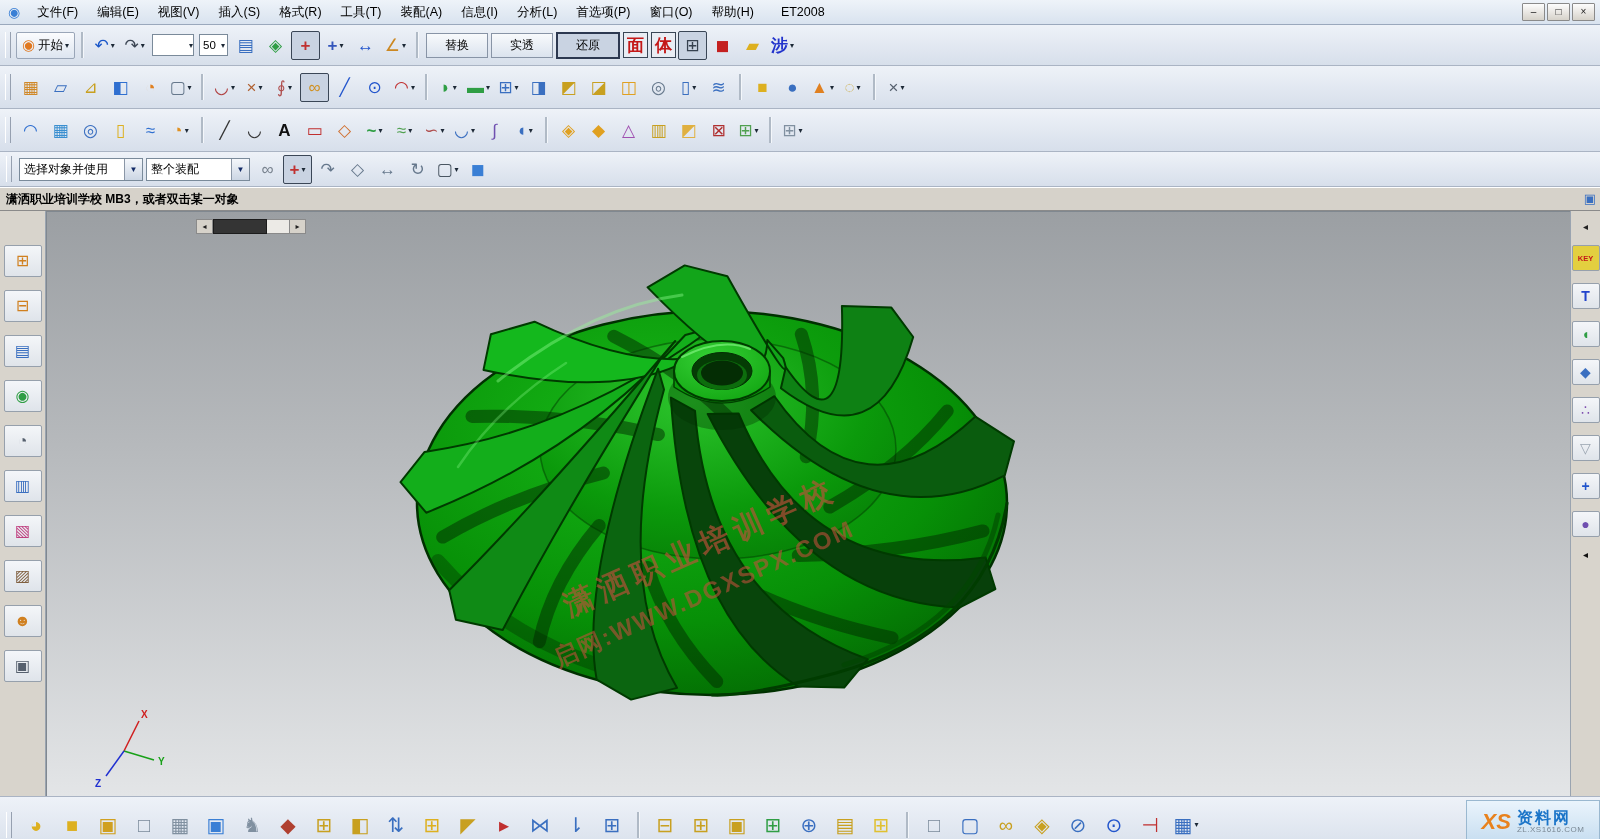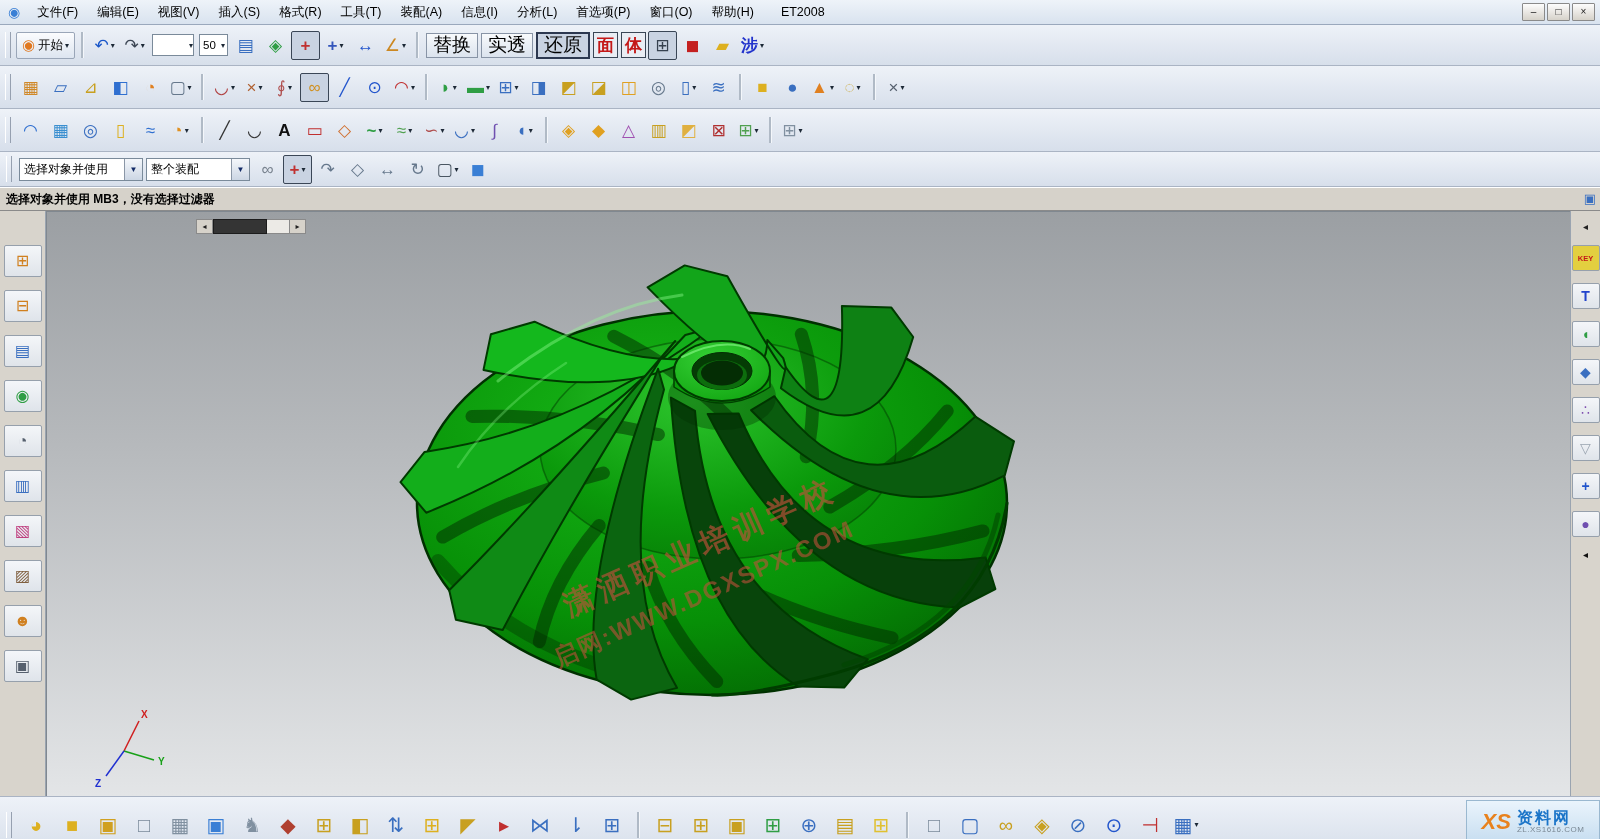--- a/index.html
+++ b/index.html
@@ -36,21 +36,21 @@
   .start-btn{display:inline-flex;align-items:center;height:25px;padding:0 5px;border:1px solid #9aa6b8;
     background:linear-gradient(#fbfcfe,#dde5f0);border-radius:2px;}
   .start-btn .glyph{font-size:15px;}
   .blank-combo{display:inline-flex;align-items:center;width:40px;height:20px;border:1px solid #7a8a9a;
     background:#fff;justify-content:flex-end;margin:0 2px;}
   .spin{display:inline-flex;align-items:center;height:20px;border:1px solid #7a8a9a;background:#fff;
     padding:0 2px;margin:0 2px;}
   .spin .icon-text{font-size:11.5px;margin:0 3px 0 1px;}
   .txt-btn{display:inline-flex;align-items:center;height:21px;padding:1px 6px;border:1px solid #8894a6;
     background:linear-gradient(#f8fafc,#dbe3ee);margin:0 1px;}
-  .txt-btn .icon-text{margin:0;font-size:19px;}
+  .txt-btn .icon-text{margin:12px;font-size:12px;}
   .txt-btn.pressed{border:2px solid #2c3850;background:#c9d3e2;}
   .red-btn{display:inline-flex;align-items:center;height:24px;padding:0 3px;border:1px solid #3a4656;
     background:#e9edf4;margin:0 1px;}
   .red-btn .icon-text{margin:0;color:#c41818;font-size:17px;font-weight:bold;}
   .blue-btn{display:inline-flex;align-items:center;height:25px;padding:0 2px;border:1px solid transparent;}
   .blue-btn .icon-text{margin:0;color:#2233cc;font-size:17px;font-weight:bold;}
   
   #selection-bar{height:34px;display:flex;align-items:center;background:linear-gradient(#eef2f8,#d7dfeb);
     border-bottom:1px solid #aab4c4;padding:0 4px;gap:3px;}
   .combo{display:inline-flex;align-items:center;height:21px;border:1px solid #7a8a9a;background:#fff;
@@ -468,21 +468,21 @@
         <span class="glyph" style="color: rgb(74, 86, 98);">▢</span>
         <span class="dd">▾</span>
       </span>
       <span class="icon-btn">
         <span class="glyph" style="color: rgb(58, 127, 213);">◼</span>
       </span>
     </span>
 </div>
 
 <div id="status-bar">
-  <span id="status-text">选择对象并使用 MB3，没有选择过滤器</span>
+  <span id="status-text">潇洒职业培训学校 MB3，或者双击某一对象</span>
   <span id="status-icon">▣</span>
 </div>
 
 <div id="main">
   <div id="left-sidebar">
       <span class="icon-btn">
         <span class="glyph" style="color: rgb(208, 128, 32);">⊞</span>
       </span>
       <span class="icon-btn">
         <span class="glyph" style="color: rgb(208, 128, 32);">⊟</span>

